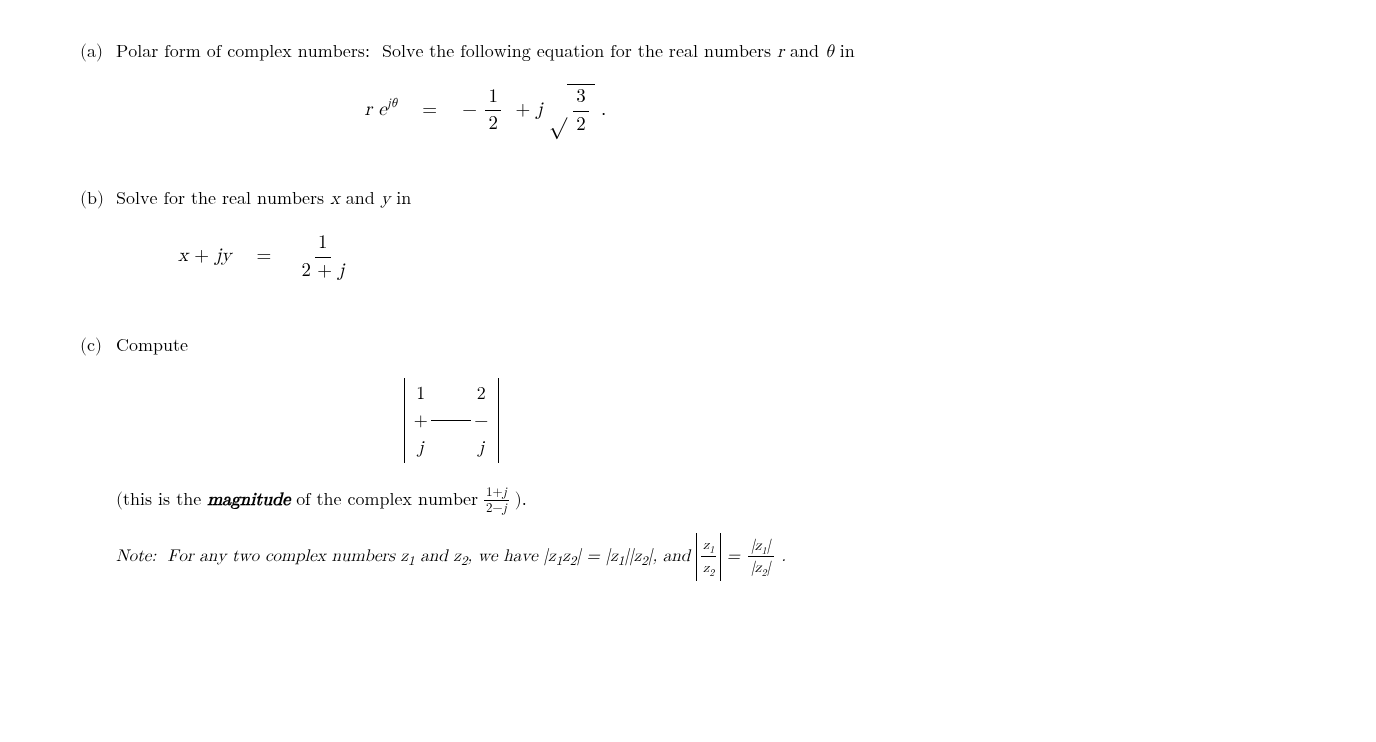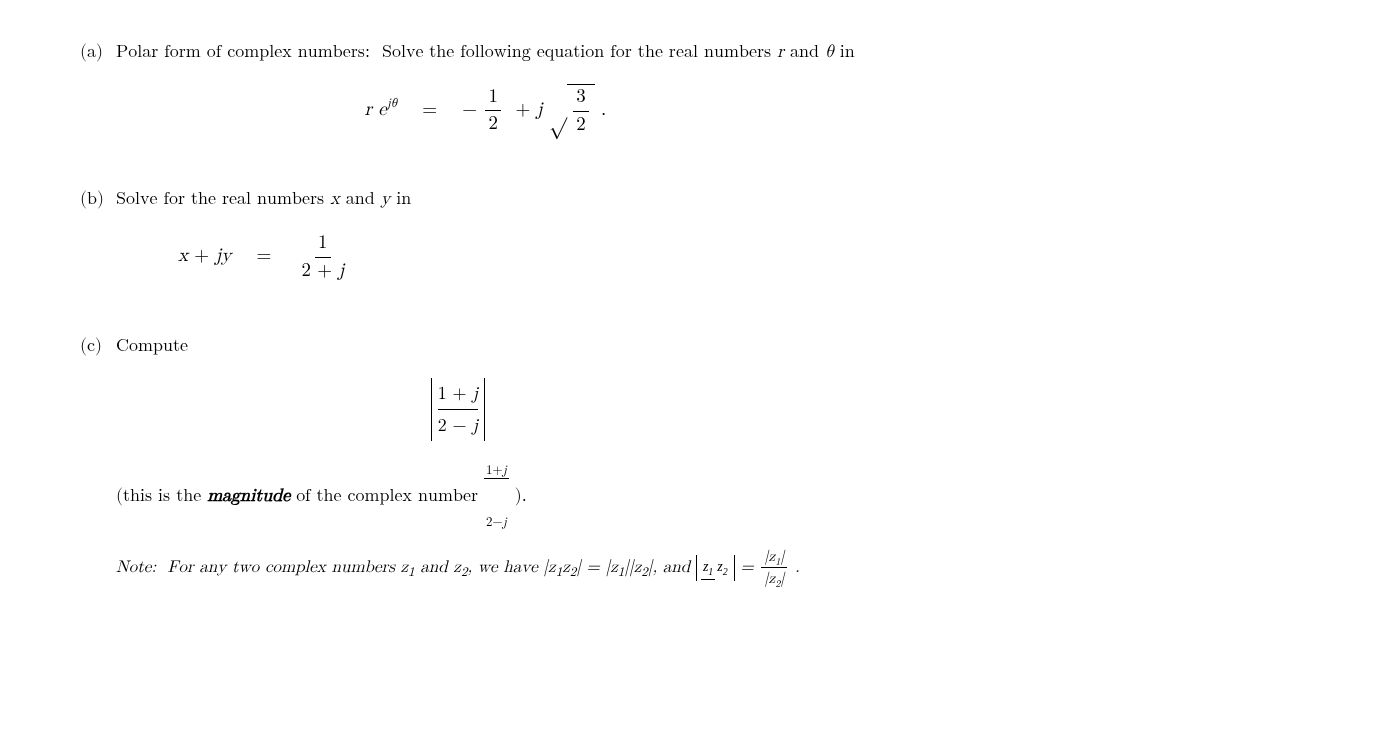--- a/index.html
+++ b/index.html
@@ -76,21 +76,20 @@
       font-size: 17px;
       line-height: 1.6;
     }
     .small-frac {
       display: inline-flex;
       flex-direction: column;
       align-items: center;
       vertical-align: middle;
       font-size: 13px;
       line-height: 1.2;
-      gap: 36px;
     }
     .small-frac .num {
       border-bottom: 1px solid #000;
       padding: 0 2px;
       text-align: center;
     }
     .small-frac .den {
       padding: 0 2px;
       text-align: left;
     }
@@ -100,21 +99,21 @@
       vertical-align: middle;
     }
     .tall-abs-bar {
       border-left: 1.5px solid #000;
       border-right: none;
       align-self: stretch;
       width: 1px;
     }
     .tall-abs-inner {
       display: inline-flex;
-      flex-direction: column;
+      flex-direction: row;
       align-items: center;
       justify-content: center;
       padding: 2px 6px;
       font-size: 18px;
     }
     .tall-abs-inner .row {
       line-height: 1.5;
     }
     .tall-abs-bar-right {
       border-left: 1.5px solid #000;
@@ -215,21 +214,21 @@
         <span> ).</span>
       </div>
 
       
       <div class="note-line" style="margin-top: 16px;">
         <em>Note:&nbsp; For any two complex numbers z</em><sub>1</sub>
         <em> and z</em><sub>2</sub><em>, we have </em>
         |<em>z</em><sub>1</sub><em>z</em><sub>2</sub>| = |<em>z</em><sub>1</sub>||<em>z</em><sub>2</sub>|<em>, and </em>
         <span class="tall-abs" style="display:inline-flex; vertical-align:middle; font-style:italic;">
           <span class="tall-abs-bar"></span>
-          <span style="display:inline-flex; flex-direction:row; align-items:flex-start; padding: 1px 4px; font-size:14px;font-family:Liberation Serif, serif;">
+          <span style="display:inline-flex; flex-direction:column; align-items:flex-end; padding: 1px 4px; font-size:14px;">
             <span style="border-bottom:1px solid #000; padding: 0 2px; text-align:center;">z<sub style="font-size:10px;">1</sub></span>
             <span style="padding: 0 2px; text-align:center;">z<sub style="font-size:10px;">2</sub></span>
           </span>
           <span class="tall-abs-bar-right"></span>
         </span>
         <em> = </em>
         <span class="fraction" style="font-size:15px; font-style:italic;">
           <span class="num">|z<sub style="font-size:10px;">1</sub>|</span>
           <span class="den">|z<sub style="font-size:10px;">2</sub>|</span>
         </span>

